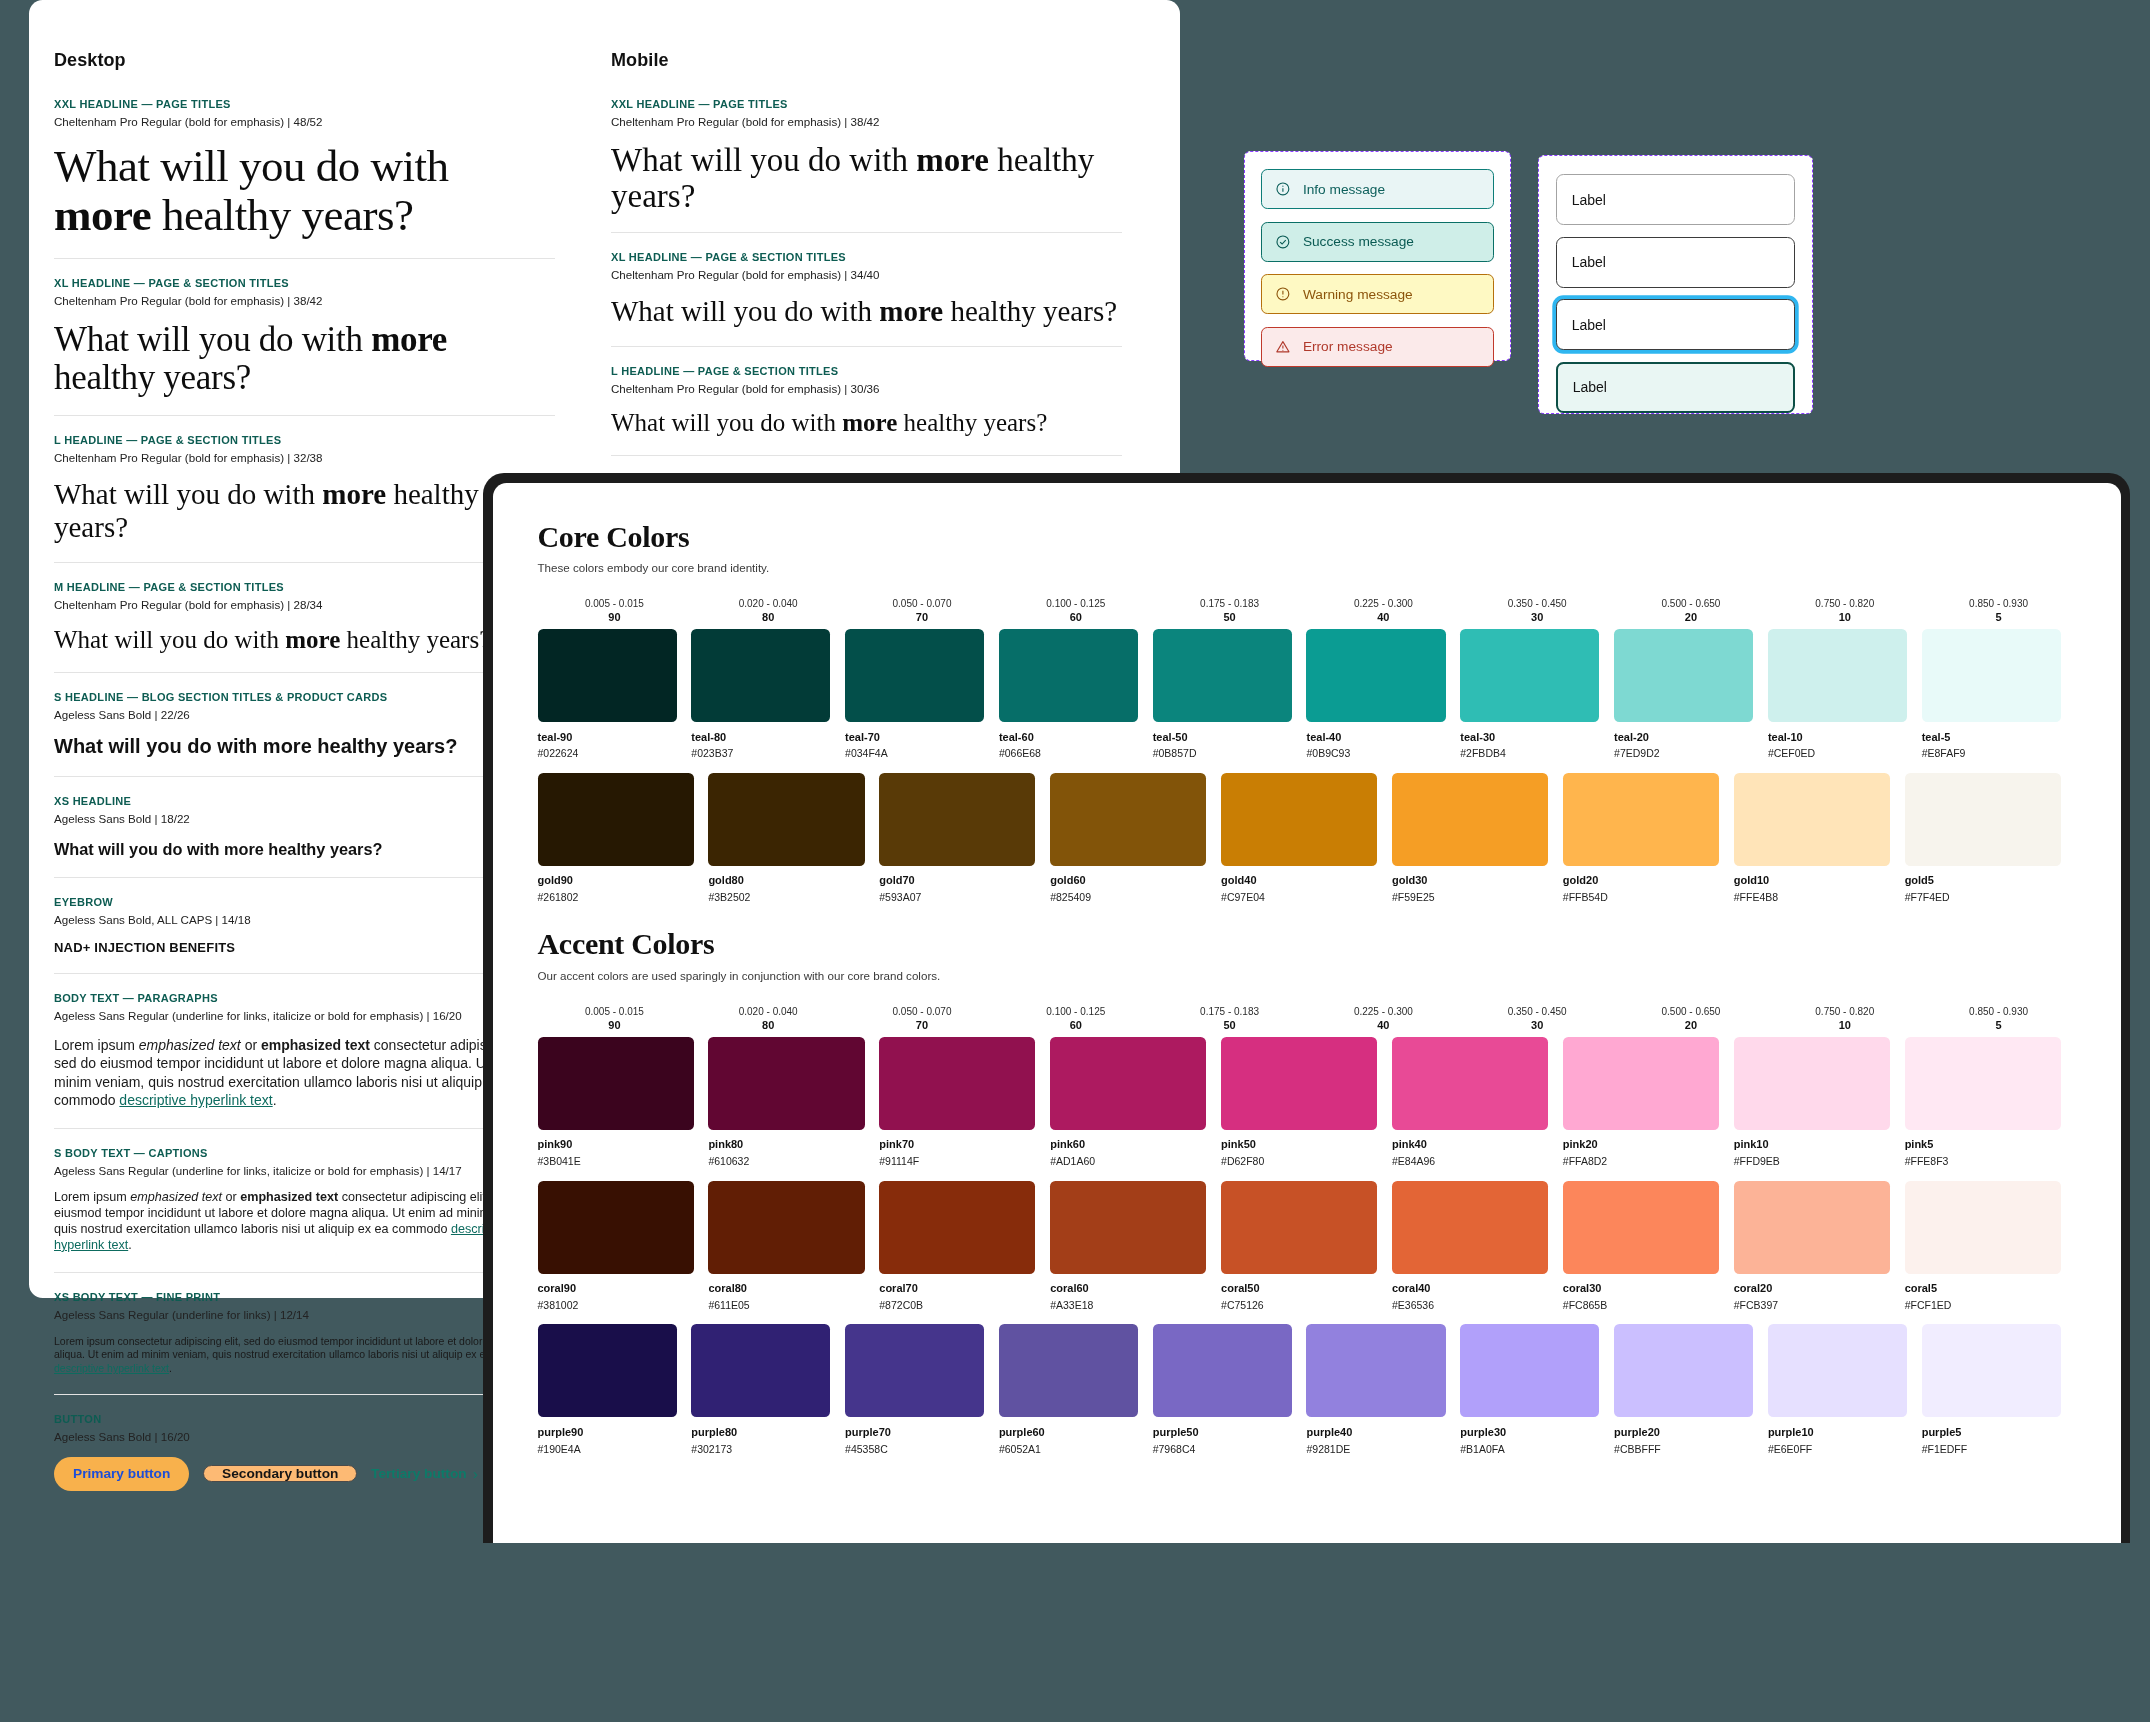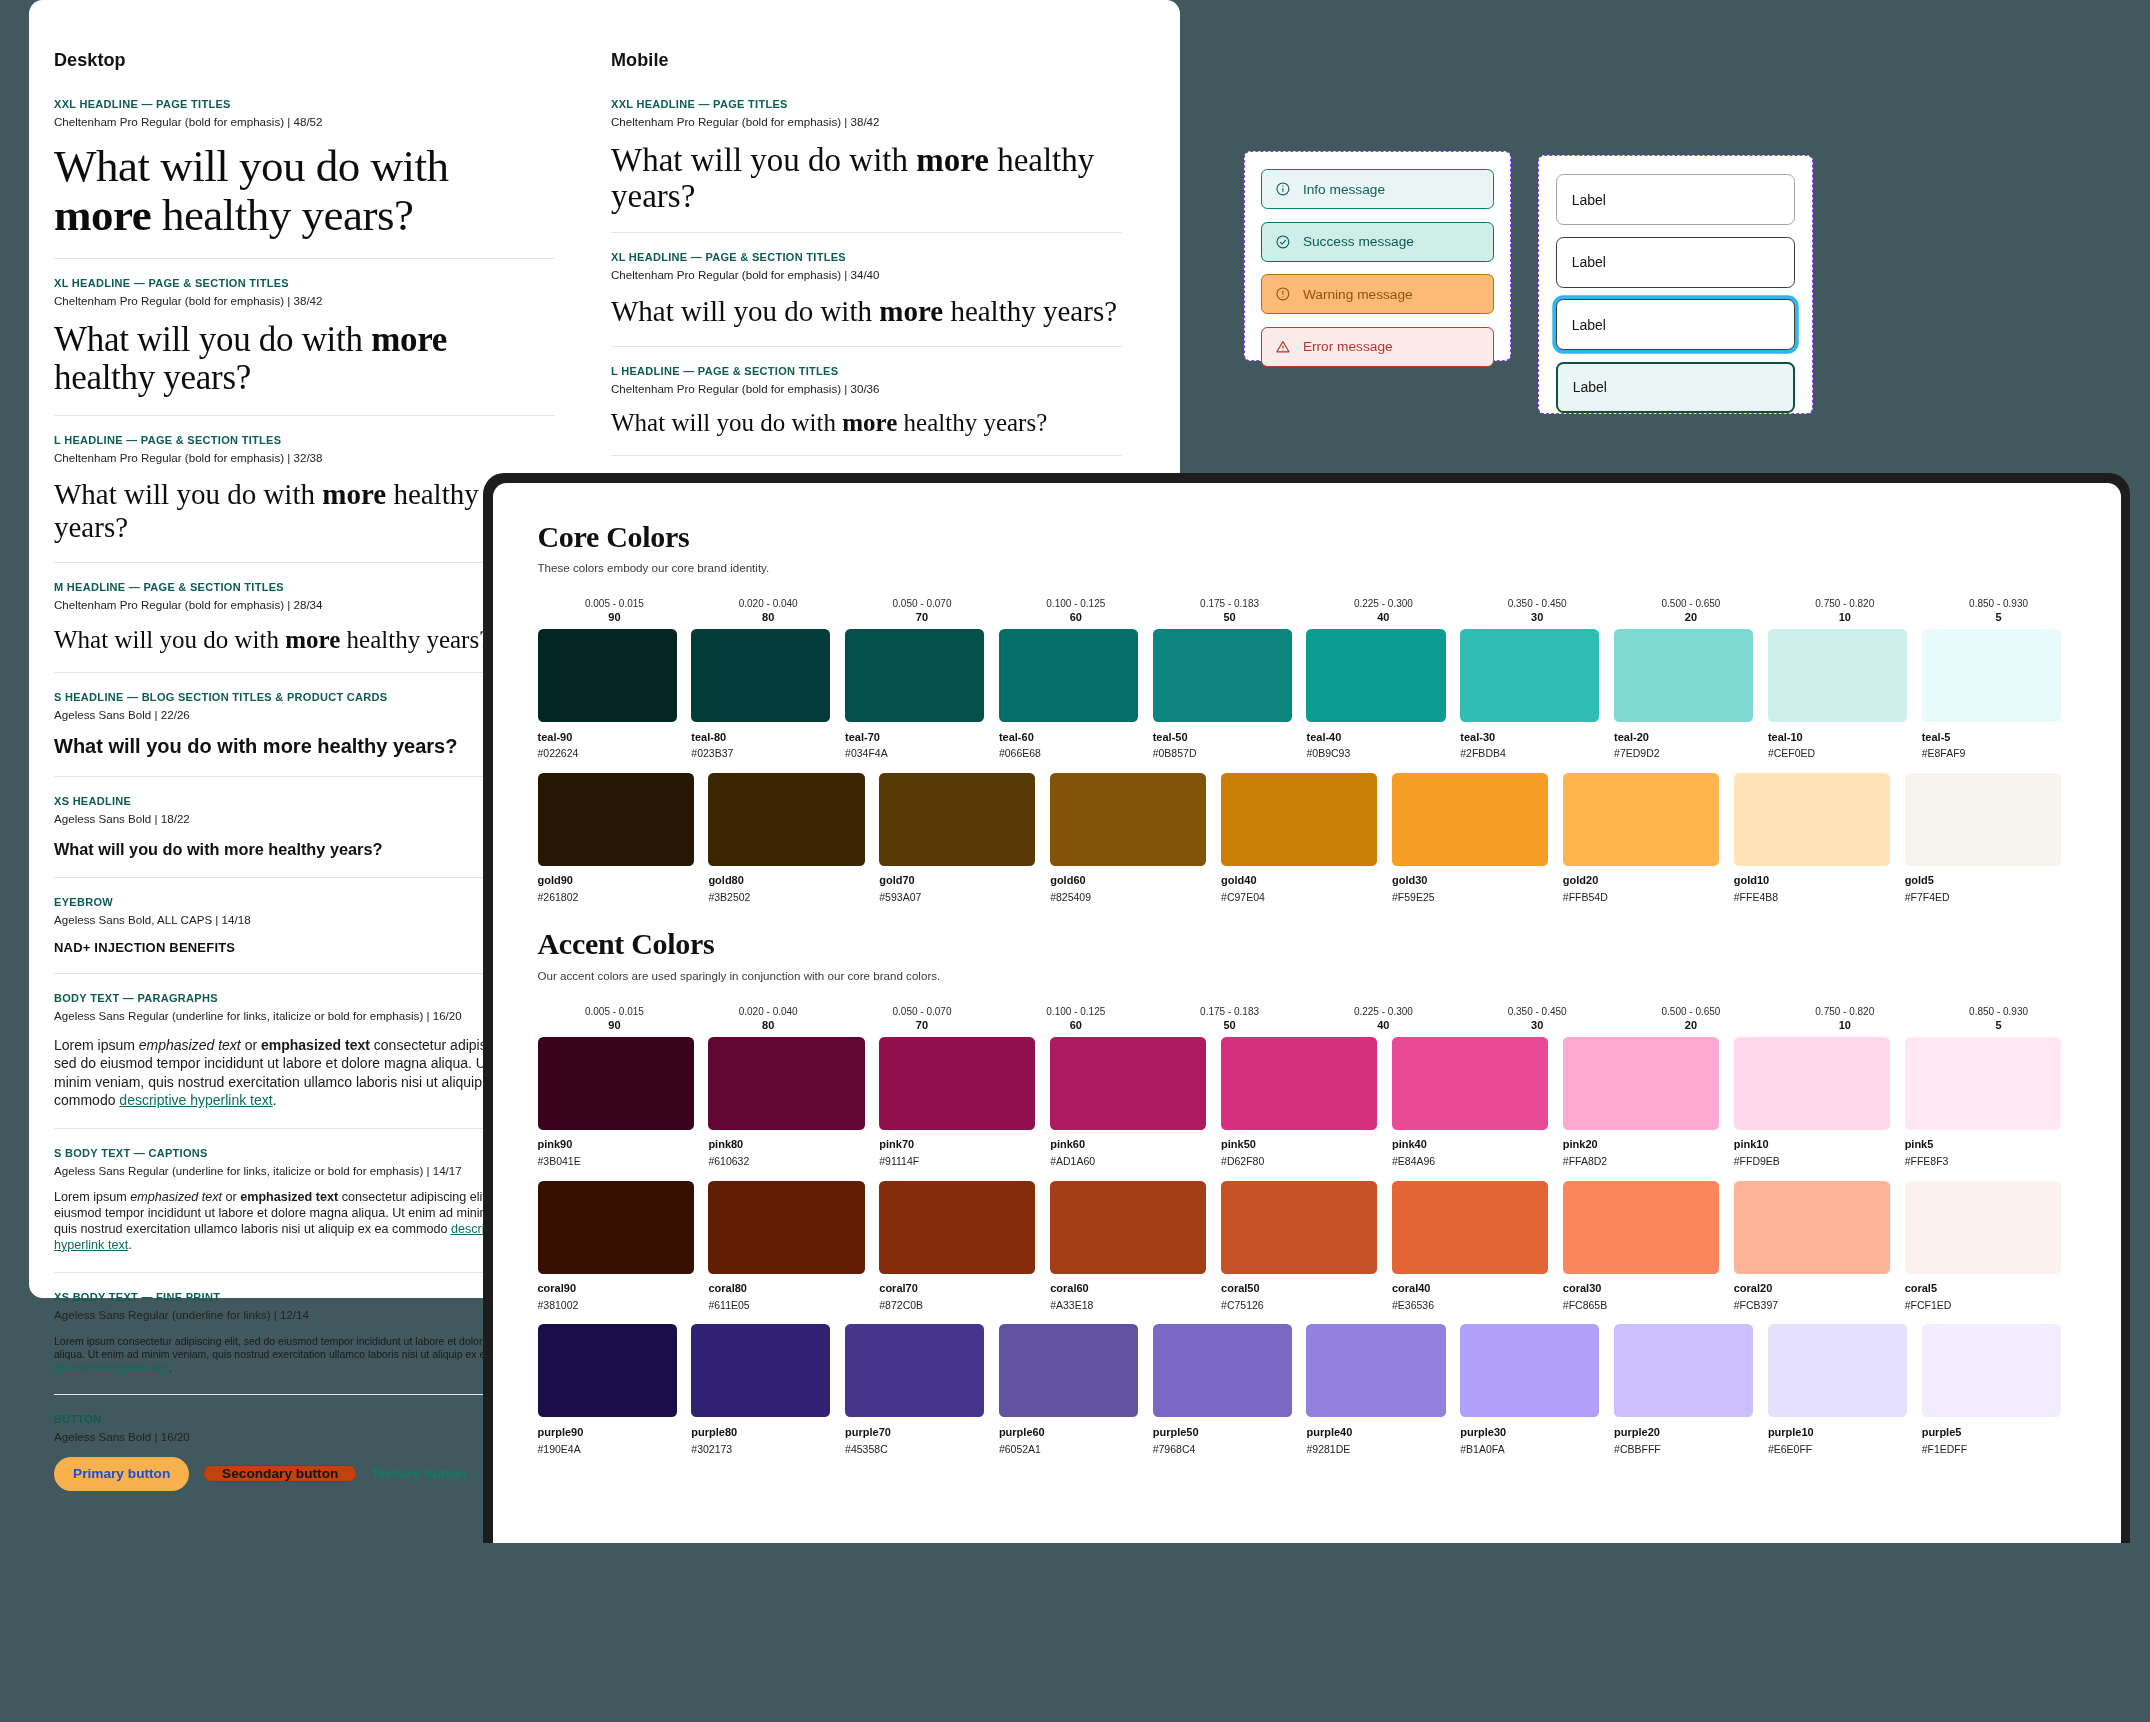--- a/index.html
+++ b/index.html
@@ -67,21 +67,21 @@
   .para em { font-style: italic; }
   .para b  { font-weight: bold; }
   .link { color: #0d6b5f; text-decoration: underline; }
 
   .btn-row { display: flex; align-items: center; gap: 13.7px; margin-top: 8.4px; }
   .btn-primary {
     background: #f8b14c; color: #1d4ed8; font-weight: bold; font-size: 13.7px;
     border: none; border-radius: 525px; padding: 9.5px 19px; cursor: pointer;
   }
   .btn-secondary {
-    background: #c2410c; color: #151515; font-weight: bold; font-size: 13.7px;
+    background: #fdba74; color: #151515; font-weight: bold; font-size: 13.7px;
     border: 1.6px solid #4a4a4a; border-radius: 525px; padding: 0 18px; cursor: pointer;
   }
   .btn-tertiary {
     background: none; border: none; color: #0d7a68; font-weight: bold;
     font-size: 13.7px; cursor: pointer; display: flex; align-items: center; gap: 6.3px;
   }
   .chev { font-weight: normal; font-size: 14.7px; }
 
   
   .fig-card {
@@ -94,21 +94,21 @@
   #inputs-card { left: 1538px; top: 155px; width: 275px; height: 259px; padding: 18px 17px; }
 
   .alert {
     display: flex; align-items: center; gap: 11.6px;
     border-radius: 6.3px; padding: 0 13.7px; height: 40px;
     margin-bottom: 12.6px; font-size: 13.7px;
   }
   .alert:last-child { margin-bottom: 0; }
   .alert-info    { background: #e9f5f5; border: 1.1px solid #0d7d78; color: #0d5f5b; }
   .alert-success { background: #cfeee8; border: 1.1px solid #0a6f66; color: #0a5a53; }
-  .alert-warning { background: #fdba74; border: 1.1px solid #b5700c; color: #8c540b; }
+  .alert-warning { background: #fef9c3; border: 1.1px solid #b5700c; color: #8c540b; }
   .alert-error   { background: #fbeaea; border: 1.1px solid #c0392b; color: #b0392b; }
   .a-icon { flex: 0 0 auto; display: inline-flex; }
 
   .input-field {
     display: flex; align-items: center;
     height: 51px; border-radius: 7.4px; padding: 0 14.7px;
     margin-bottom: 11.6px; font-size: 14px; color: #141414;
     background: #fff; border: 1.1px solid #8e8e8e;
   }
   .input-field.state-rest    { border-color: #a3a3a3; }

